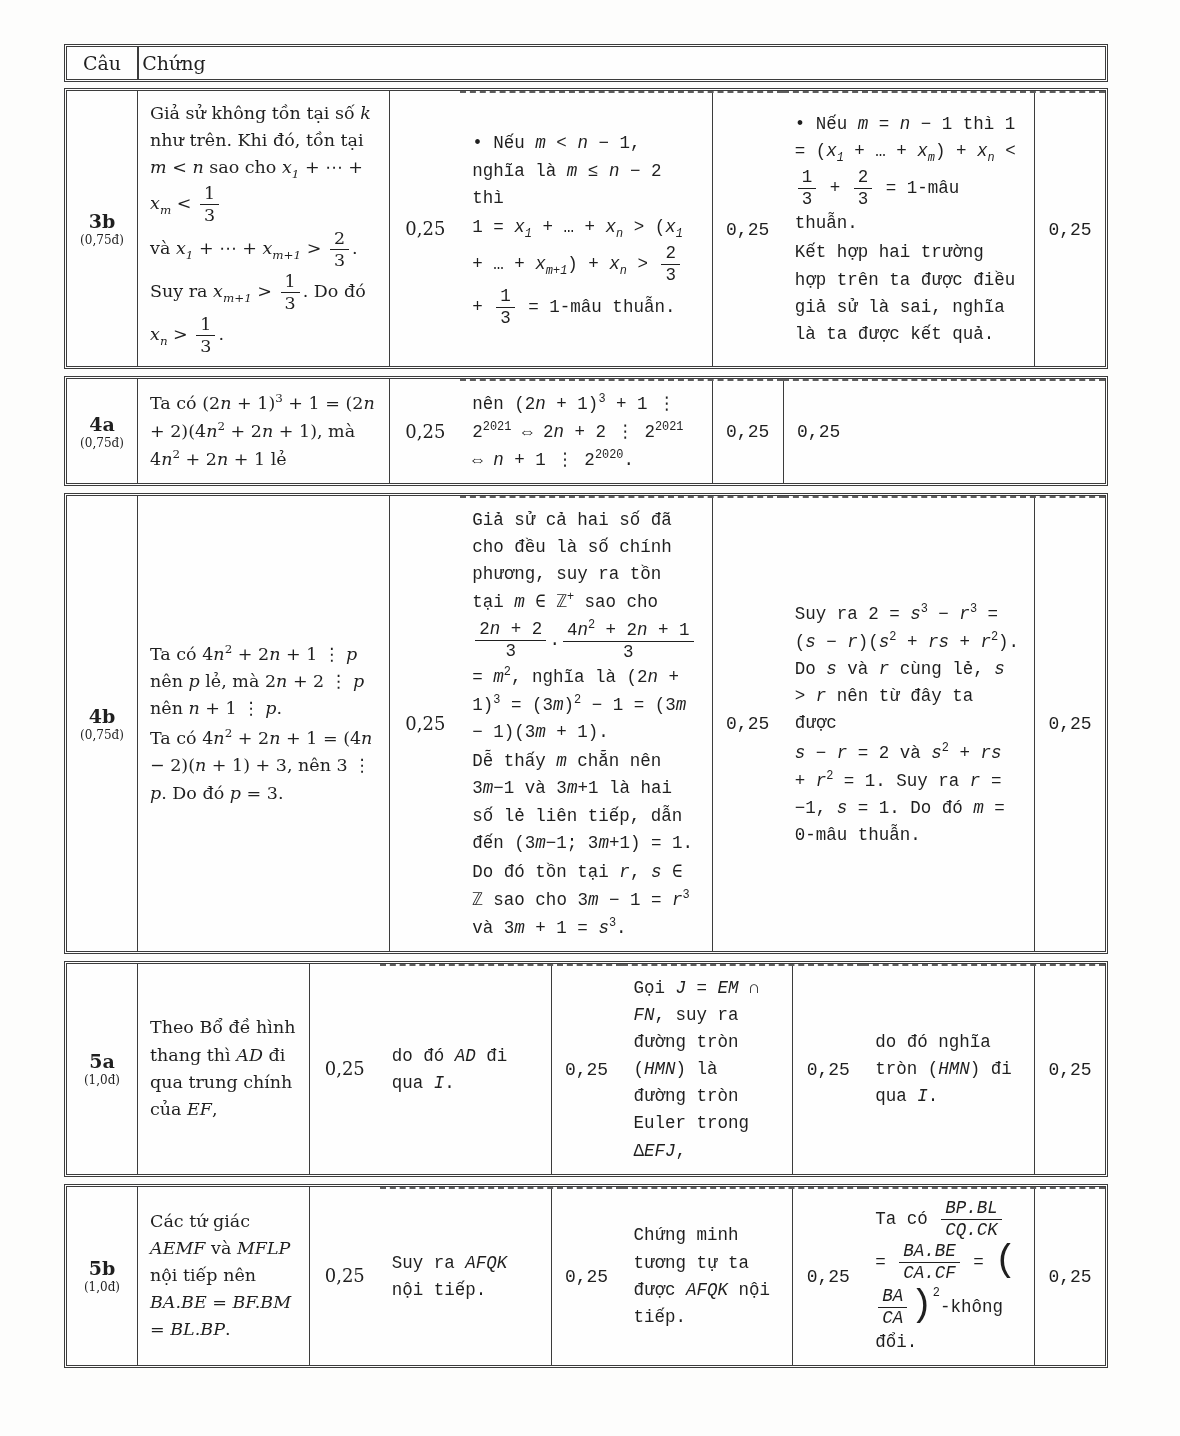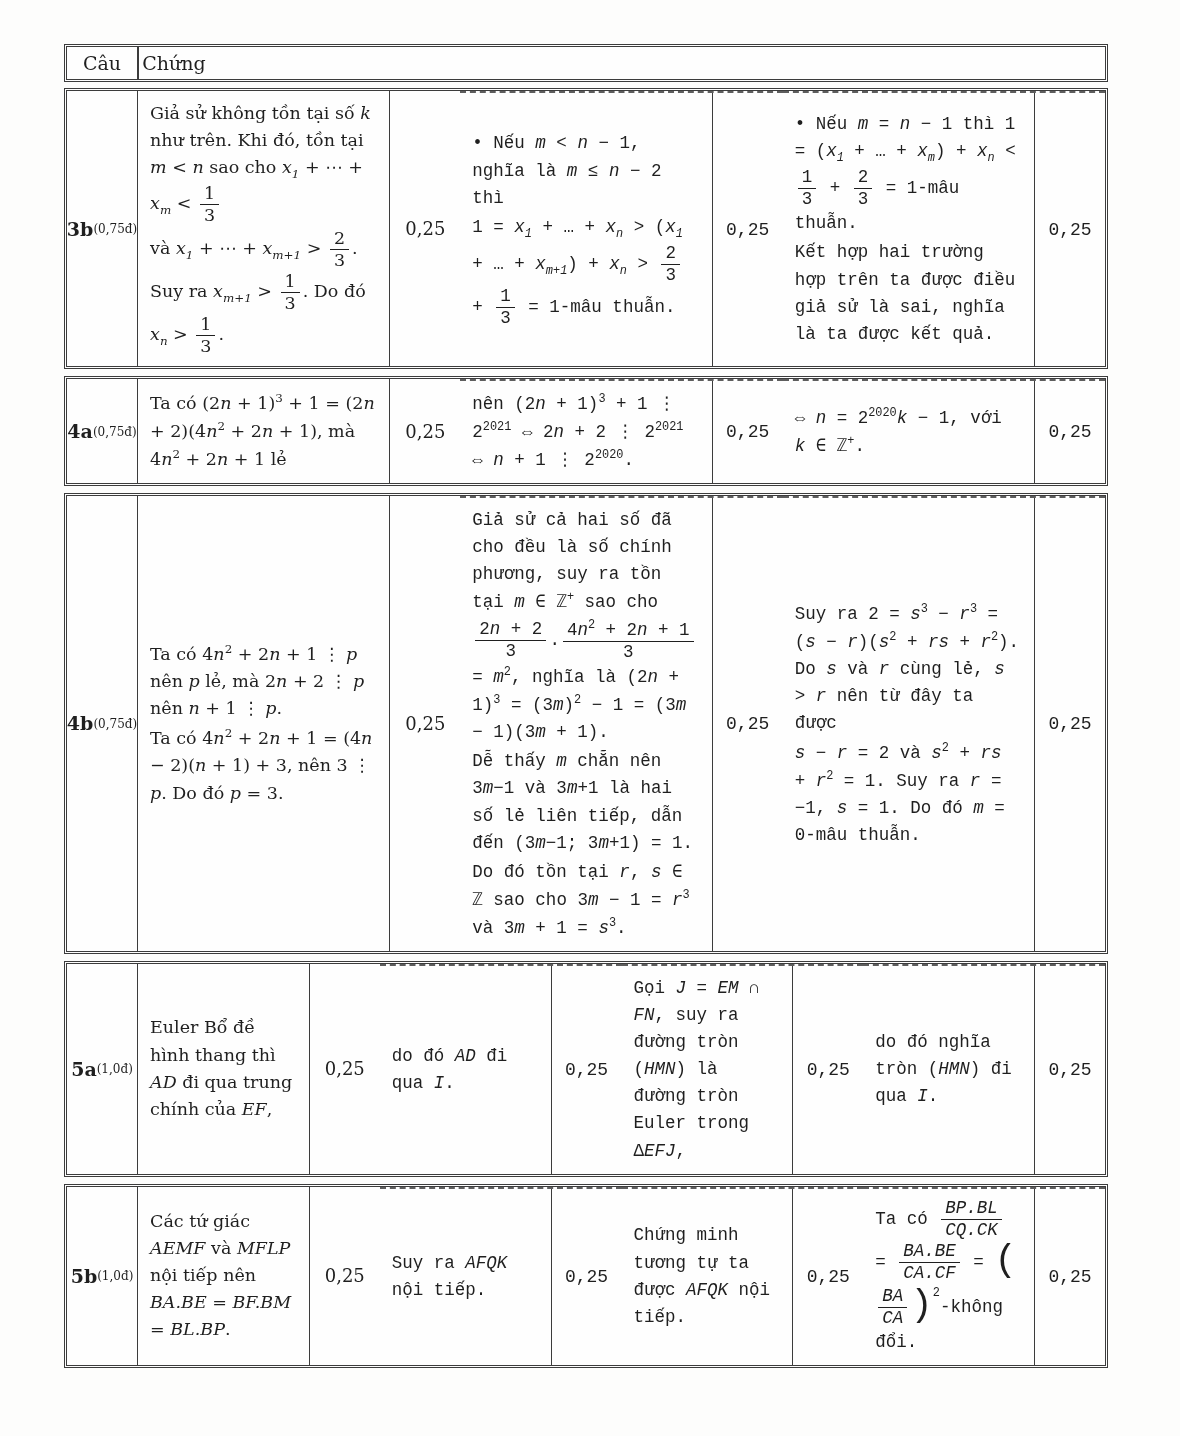--- a/index.html
+++ b/index.html
@@ -29,21 +29,21 @@
   .block{
     display:flex;
     border:3px double #3c3c3c;
     margin-bottom:7px;
     box-sizing:border-box;
     background:#fefefe;
   }
   .qcol{
     width:70px;
     border-right:1px solid #3c3c3c;
-    display:flex;flex-direction:row;
+    display:flex;flex-direction:column;
     align-items:center;justify-content:center;
     text-align:center;
   }
   .qid{font-weight:bold;font-size:19px;}
   .qpts{font-size:12px;margin-top:1px;}
   .rows{flex:1;display:flex;}
   .ans-row{display:flex;flex:1;min-height:54px;}
   .ans-row + .ans-row{border-top:2px dashed #5e5e5e;font-family:Liberation Mono, monospace;}
   .content{
     flex:1;
@@ -135,23 +135,20 @@
   </div>
 
   <div class="ans-row">
     <div class="content">
               <div class="line"><span class="tok-t">nên (2</span><span class="tok-m">n</span><span class="tok-t"> + 1)</span><sup class="tok-s">3</sup><span class="tok-t"> + 1 ⋮ 2</span><sup class="tok-s">2021</sup><span class="tok-t"> ⇔ 2</span><span class="tok-m">n</span><span class="tok-t"> + 2 ⋮ 2</span><sup class="tok-s">2021</sup><span class="tok-t"> ⇔ </span><span class="tok-m">n</span><span class="tok-t"> + 1 ⋮ 2</span><sup class="tok-s">2020</sup><span class="tok-t">.</span></div>
             </div>
     <div class="score">0,25</div>
   </div>
 
   <div class="ans-row">
-    <div class="content">
-              <div class="line"><span class="tok-t">⇔ </span><span class="tok-m">n</span><span class="tok-t"> = 2</span><sup class="tok-s">2020</sup><span class="tok-m">k</span><span class="tok-t"> − 1, với </span><span class="tok-m">k</span><span class="tok-t"> ∈ ℤ</span><sup class="tok-s">+</sup><span class="tok-t">.</span></div>
-            </div>
     <div class="score">0,25</div>
   </div>
 </div>
   </section>
 
   <section class="block">
     <div class="qcol">
       <div class="qid">4b</div>
       <div class="qpts">(0,75đ)</div>
     </div>
@@ -185,21 +182,21 @@
   </section>
 
   <section class="block">
     <div class="qcol">
       <div class="qid">5a</div>
       <div class="qpts">(1,0đ)</div>
     </div>
     <div class="rows">
   <div class="ans-row">
     <div class="content">
-              <div class="line"><span class="tok-t">Euler Bổ đề hình thang thì </span><span class="tok-m">AD</span><span class="tok-t"> đi qua trung chính của </span><span class="tok-m">EF</span><span class="tok-t">,</span></div>
+              <div class="line"><span class="tok-t">Theo Bổ đề hình thang thì </span><span class="tok-m">AD</span><span class="tok-t"> đi qua trung chính của </span><span class="tok-m">EF</span><span class="tok-t">,</span></div>
             </div>
     <div class="score">0,25</div>
   </div>
 
   <div class="ans-row">
     <div class="content">
               <div class="line"><span class="tok-t">do đó </span><span class="tok-m">AD</span><span class="tok-t"> đi qua </span><span class="tok-m">I</span><span class="tok-t">.</span></div>
             </div>
     <div class="score">0,25</div>
   </div>

